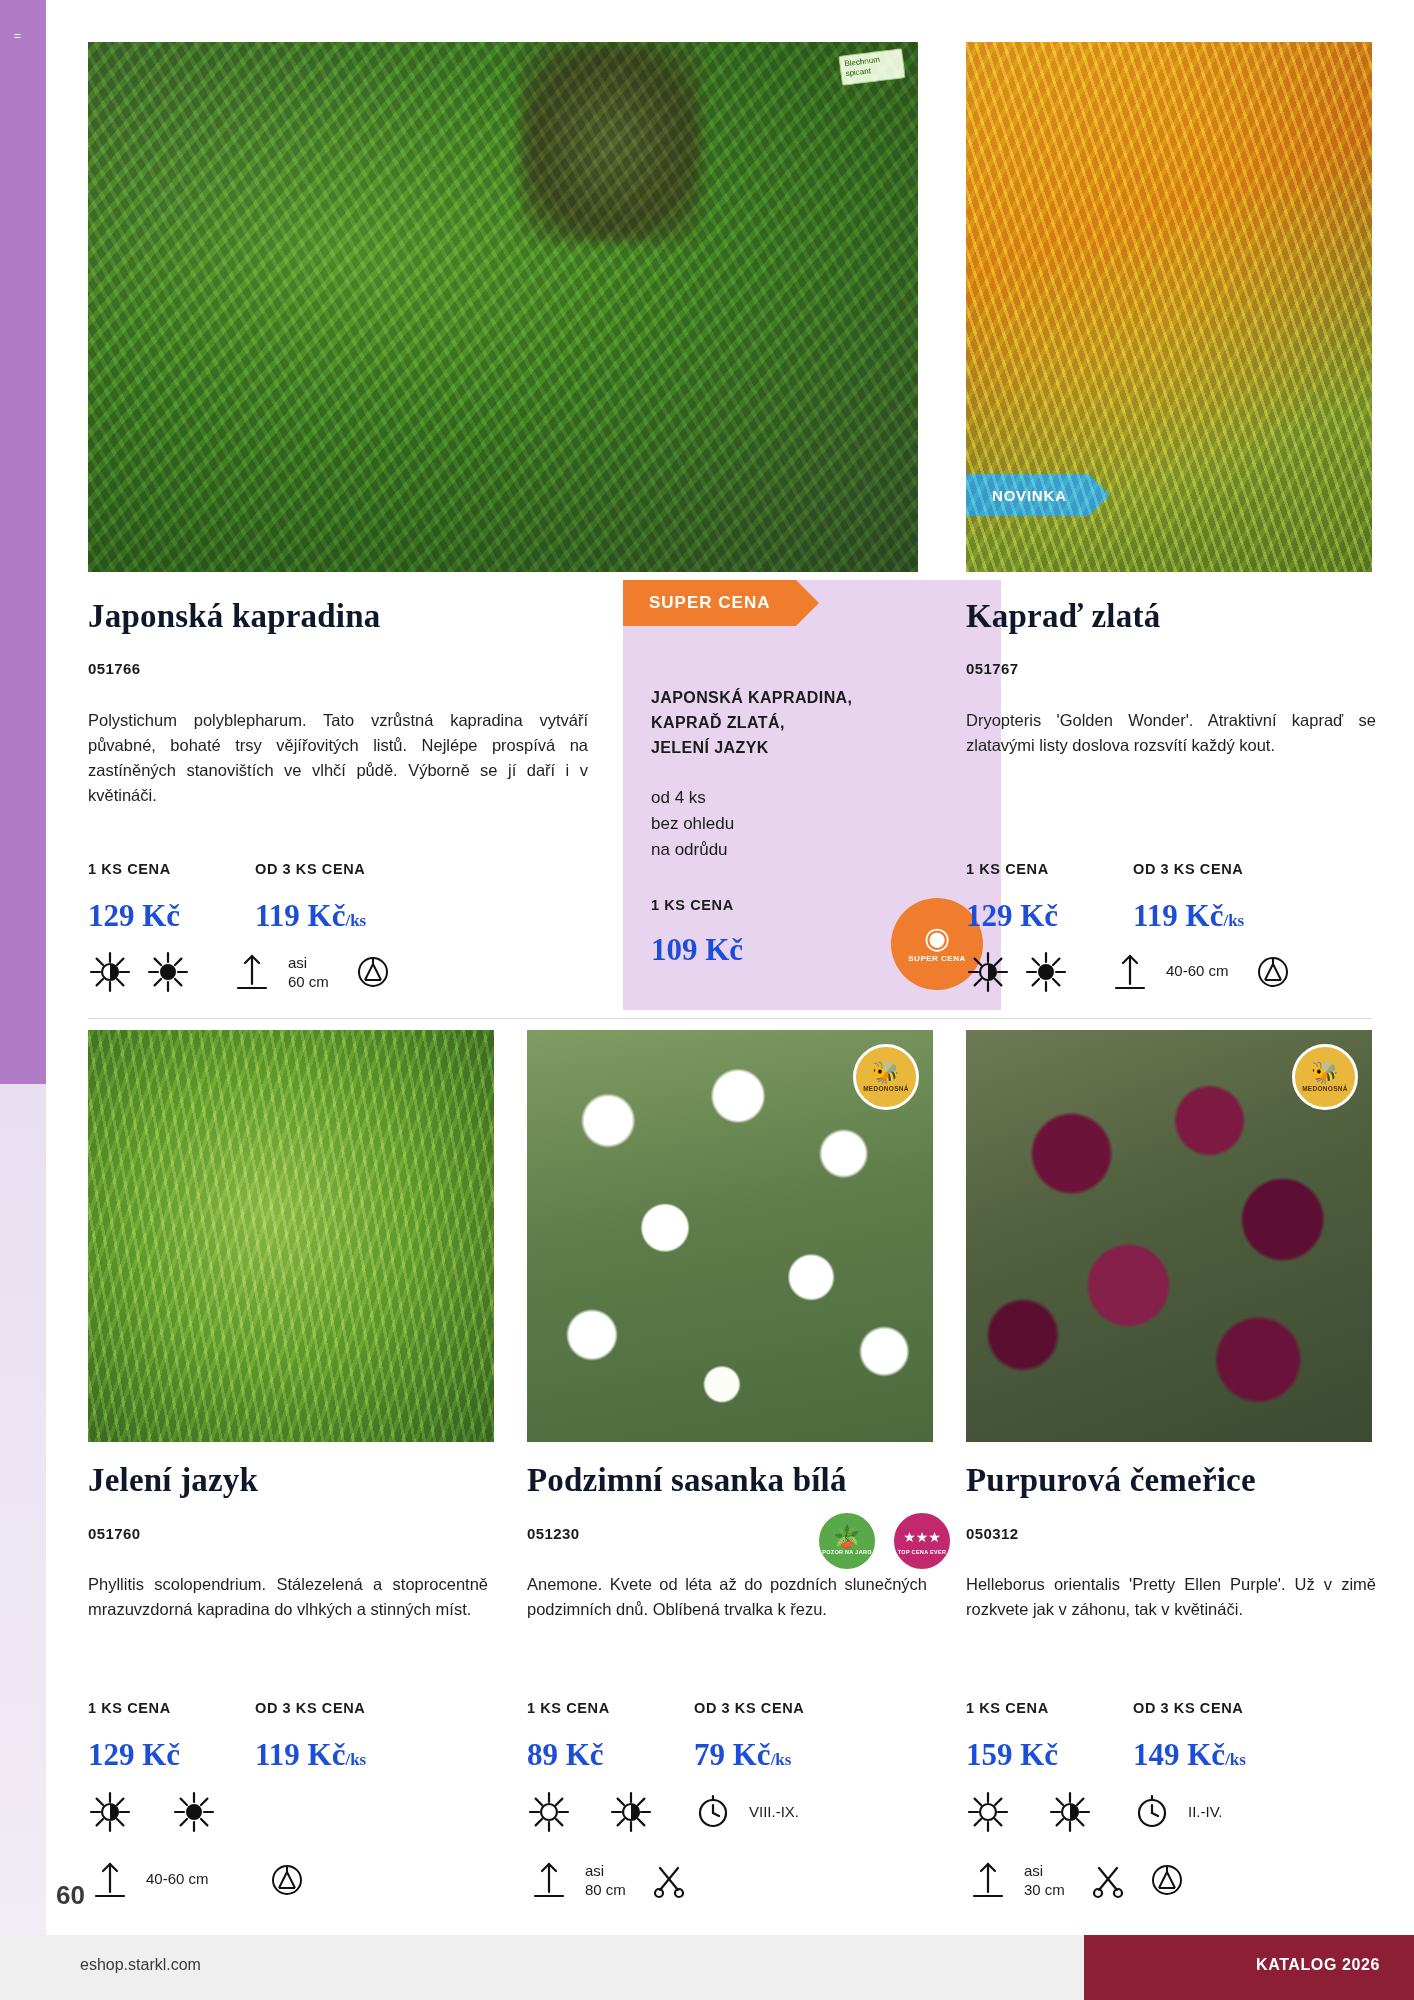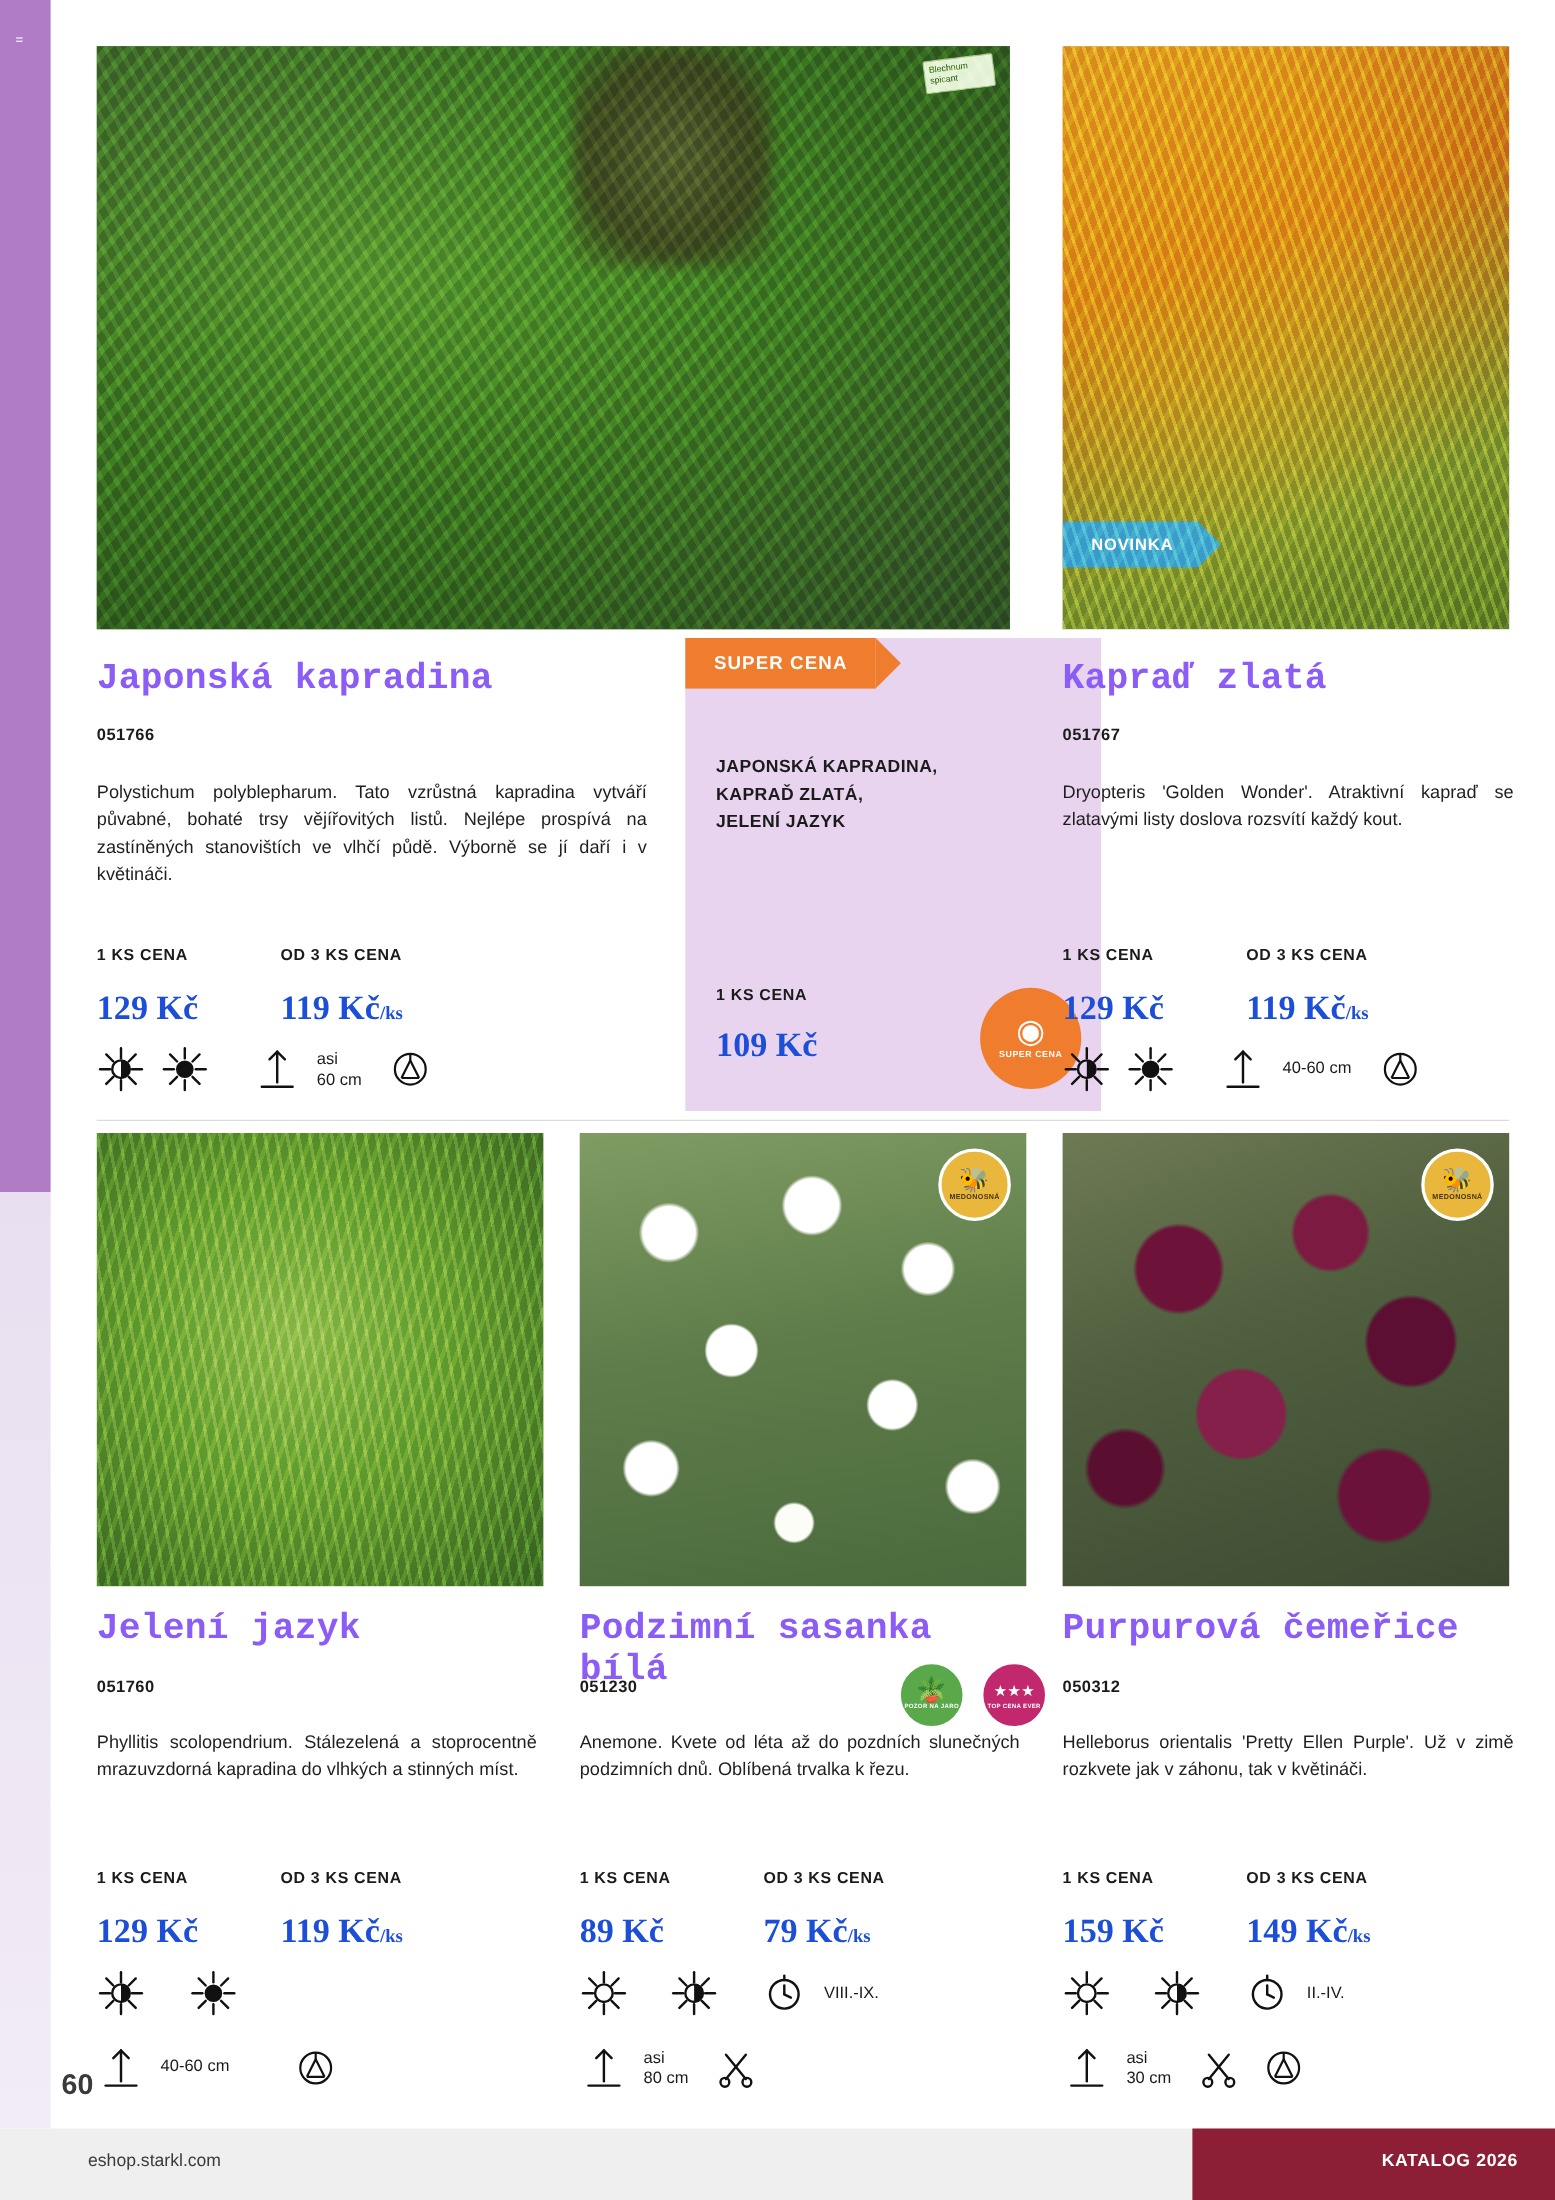--- a/index.html
+++ b/index.html
@@ -134,22 +134,22 @@
   .round-badge{
     position:absolute;width:66px;height:66px;border-radius:50%;
     background:#e8b73c;border:3px solid #fff;box-sizing:border-box;
     display:flex;flex-direction:column;align-items:center;justify-content:center;
     color:#4a3408;text-align:center;
   }
   .round-badge .bi{font-size:22px;line-height:20px;}
   .round-badge .bt{font-size:6.5px;font-weight:bold;letter-spacing:.3px;margin-top:2px;}
   
   h2.title{
-    margin:0;font-family:Liberation Mono, monospace;font-weight:bold;
-    font-size:33px;color:#8b5cf6;letter-spacing:.2px;
+    margin:0;font-family:Liberation Serif, serif;font-weight:bold;
+    font-size:33px;color:#0f172a;letter-spacing:.2px;
   }
   .code{font-size:15px;font-weight:bold;color:#1b1b1b;letter-spacing:.4px;}
   .desc{font-size:16.5px;line-height:25px;color:#1f1f1f;text-align:justify;}
   .plabel{font-size:14.5px;font-weight:bold;letter-spacing:.6px;color:#1b1b1b;}
   .price{font-family:"Liberation Serif", serif;font-size:31px;font-weight:bold;color:#1d4ed8;}
   .price .ks{font-size:17px;font-weight:bold;}
   
   .superpanel{
     position:absolute;background:#e8d4ee;
   }
@@ -257,20 +257,23 @@
         <line x1="22" y1="14" x2="22" y2="8" stroke="#111" stroke-width="2"></line>
       </svg>
     </div>
   </div>
 
   <div class="superpanel" style="left:577px;top:580px;width:378px;height:430px;">
     <div class="ribbon">SUPER CENA</div>
     <div class="super-names" style="position:absolute;left:28px;top:105px;width:280px;white-space:pre-line;">JAPONSKÁ KAPRADINA,
 KAPRAĎ ZLATÁ,
 JELENÍ JAZYK</div>
+    <div class="super-note" style="position:absolute;left:28px;top:205px;width:240px;white-space:pre-line;">od 4 ks
+bez ohledu
+na odrůdu</div>
     <div class="plabel" style="position:absolute;left:28px;top:317px;">1 KS CENA</div>
     <div class="price" style="position:absolute;left:28px;top:352px;">109 Kč</div>
     <div class="coin-badge" style="right:18px;bottom:20px;">
       <div class="ci">◉</div>
       <div class="ct">SUPER CENA</div>
     </div>
   </div>
 
   <h2 class="title" style="position:absolute;left:920px;top:598px;width:440px;">Kapraď zlatá</h2>
   <div class="code" style="position:absolute;left:920px;top:660px;">051767</div>

